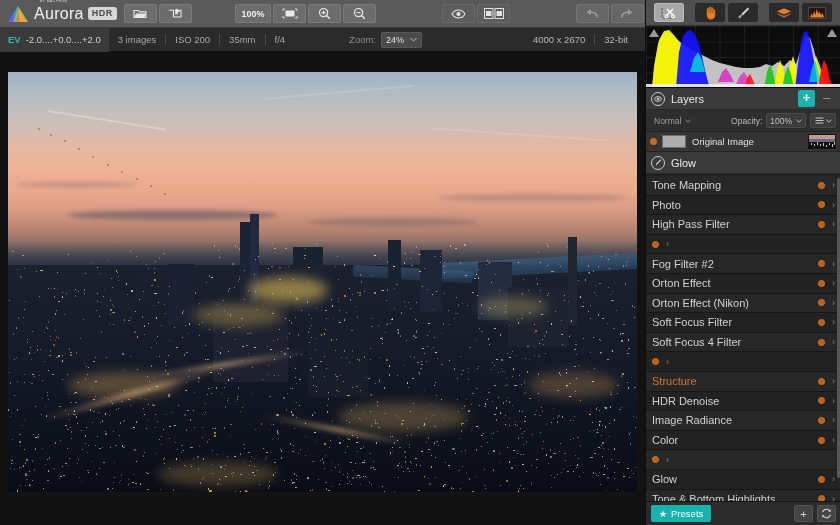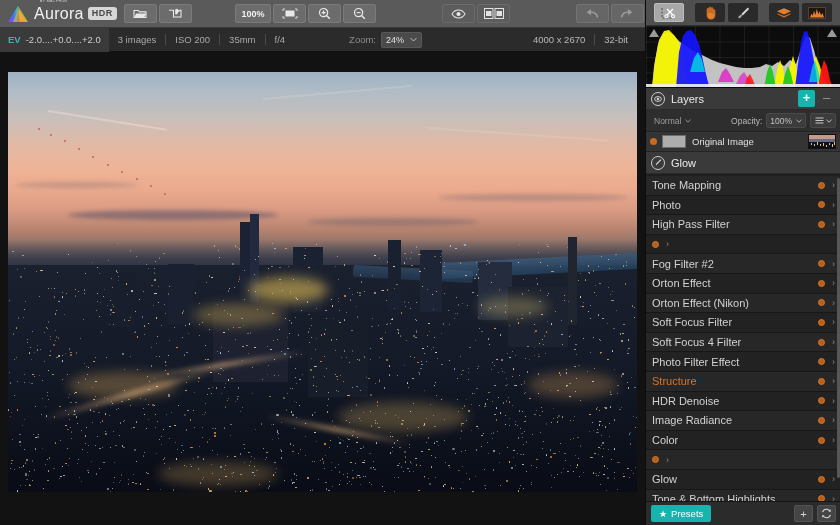--- a/index.html
+++ b/index.html
@@ -2209,21 +2209,20 @@
             <span class="tname">Soft Focus Filter</span>
             <span class="tdot"></span>
             <span class="tchev">›</span>
           </div>
           <div class="toolrow">
             <span class="tname">Soft Focus 4 Filter</span>
             <span class="tdot"></span>
             <span class="tchev">›</span>
           </div>
           <div class="toolrow">
-            <span class="tname">Photo Filter Effect</span>
             <span class="tdot"></span>
             <span class="tchev">›</span>
           </div>
           <div class="toolrow active">
             <span class="tname">Structure</span>
             <span class="tdot"></span>
             <span class="tchev">›</span>
           </div>
           <div class="toolrow">
             <span class="tname">HDR Denoise</span>

